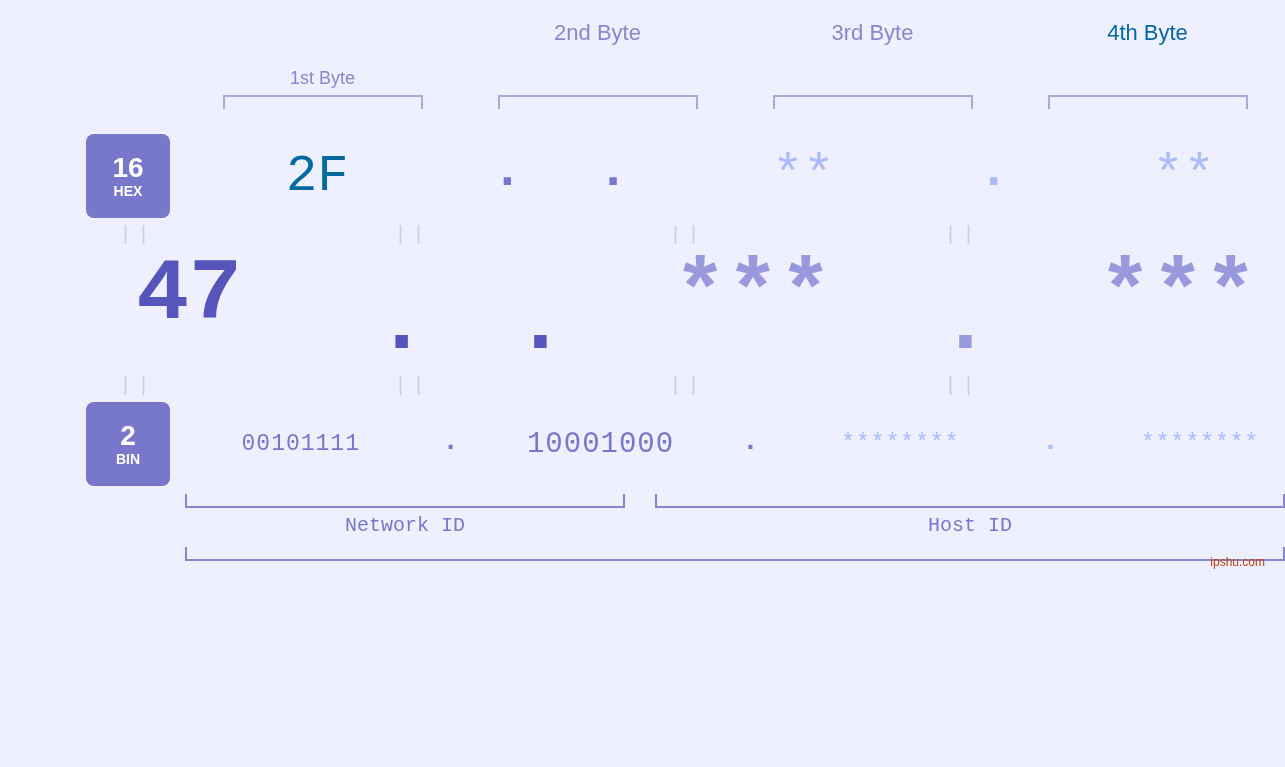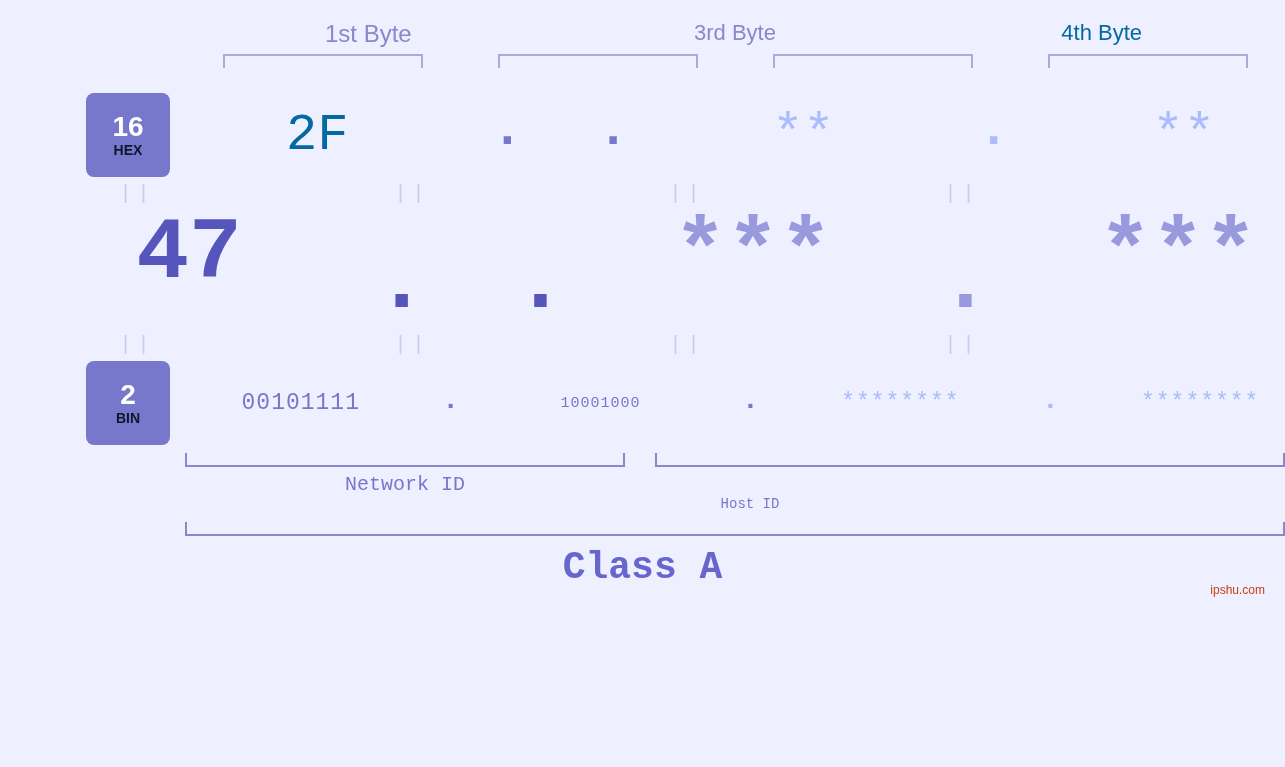--- a/index.html
+++ b/index.html
@@ -29,21 +29,21 @@
 
     .base-number {
       color: white;
       font-size: 28px;
       font-weight: bold;
       font-family: Arial, sans-serif;
       line-height: 1.1;
     }
 
     .base-text {
-      color: #0f172a;
+      color: #ffffff;
       font-size: 14px;
       font-family: Arial, sans-serif;
       font-weight: bold;
     }
 
     
     .layout {
       display: flex;
       flex-direction: column;
       width: 1285px;
@@ -64,21 +64,22 @@
       flex: 1;
       margin-left: 10px;
     }
   </style>
 </head>
 <body>
 
 <div class="layout">
 
   <div style="display:flex; width:1100px; margin-left:185px; justify-content:space-around; margin-bottom:6px;">
-    <div style="width:200px; text-align:center; color:#8888cc; font-size:24px; font-family:Arial,sans-serif;">1st Byte</div>
+    <div style="width:200px; text-align:center; color:#8888cc; font-size:18px; font-family:Arial,sans-serif;margin-top:48px;">1st Byte</div>
+    <div style="width:200px; text-align:center; color:#8888cc; font-size:22px; font-family:Arial,sans-serif;">2nd Byte</div>
     <div style="width:200px; text-align:center; color:#8888cc; font-size:22px; font-family:Arial,sans-serif;">3rd Byte</div>
     <div style="width:200px; text-align:center; color:#0369a1; font-size:22px; font-family:Arial,sans-serif;">4th Byte</div>
   </div>
 
   <div style="display:flex; width:1100px; margin-left:185px; justify-content:space-around; margin-bottom:25px;">
     <div style="width:200px; height:14px; border-top:2px solid #aaaadd; border-left:2px solid #aaaadd; border-right:2px solid #aaaadd;"></div>
     <div style="width:200px; height:14px; border-top:2px solid #aaaadd; border-left:2px solid #aaaadd; border-right:2px solid #aaaadd;"></div>
     <div style="width:200px; height:14px; border-top:2px solid #aaaadd; border-left:2px solid #aaaadd; border-right:2px solid #aaaadd;"></div>
     <div style="width:200px; height:14px; border-top:2px solid #aaaadd; border-left:2px solid #aaaadd; border-right:2px solid #aaaadd;"></div>
   </div>
@@ -129,40 +130,39 @@
 
   <div class="row-wrapper">
     <div class="base-box">
       <span class="base-number">2</span>
       <span class="base-text">BIN</span>
     </div>
     <div class="values-wrapper">
       <div style="display:flex; align-items:center; flex:1; justify-content:space-around;">
         <div style="width:200px; text-align:center; color:#7777cc; font-size:23px; letter-spacing:1px;">00101111</div>
         <div style="color:#7777cc; font-size:28px; font-weight:bold; margin-bottom:5px;">.</div>
-        <div style="width:200px; text-align:center; color:#7777cc; font-size:15px; letter-spacing:1px;">10001000</div>
+        <div style="width:200px; text-align:center; color:#7777cc; font-size:29px; letter-spacing:1px;">10001000</div>
         <div style="color:#7777cc; font-size:28px; font-weight:bold; margin-bottom:5px;">.</div>
         <div style="width:200px; text-align:center; color:#aabbff; font-size:23px; letter-spacing:1px;">********</div>
         <div style="color:#aabbff; font-size:28px; font-weight:bold; margin-bottom:5px;">.</div>
         <div style="width:200px; text-align:center; color:#aabbff; font-size:23px; letter-spacing:1px;">********</div>
       </div>
     </div>
   </div>
 
   <div style="width:1100px; margin-left:185px; margin-top:8px; display:flex; gap:0; align-items:flex-start;">
 
     <div style="width:440px; height:14px; border-bottom:2px solid #8888cc; border-left:2px solid #8888cc; border-right:2px solid #8888cc;"></div>
 
     <div style="flex:1; margin-left:30px; height:14px; border-bottom:2px solid #8888cc; border-left:2px solid #8888cc; border-right:2px solid #8888cc;"></div>
   </div>
 
-  <div style="width:1100px; margin-left:185px; display:flex; margin-top:6px;flex-direction:column;">
+  <div style="width:1100px; margin-left:185px; display:flex; margin-top:6px;">
     <div style="width:440px; text-align:center; color:#7777cc; font-size:20px;">Network ID</div>
-    <div style="flex:1; margin-left:30px; text-align:center; color:#7777cc; font-size:14px;">Host ID</div>
+    <div style="flex:1; margin-left:30px; text-align:center; color:#7777cc; font-size:20px;">Host ID</div>
   </div>
 
   <div style="width:1100px; margin-left:185px; height:14px; border-bottom:2px solid #8888cc; border-left:2px solid #8888cc; border-right:2px solid #8888cc; margin-top:10px;"></div>
 
-  <div style="width:1285px; text-align:center; color:#6666cc; font-size:38px; font-weight:bold; margin-top:10px; font-family:'Courier New',monospace;">Class A</div>
 
   <div style="position:absolute; bottom:12px; right:20px; color:#c2410c; font-size:12px; font-family:Arial,sans-serif;">ipshu.com</div>
 
 </div>
 
 </body></html>

